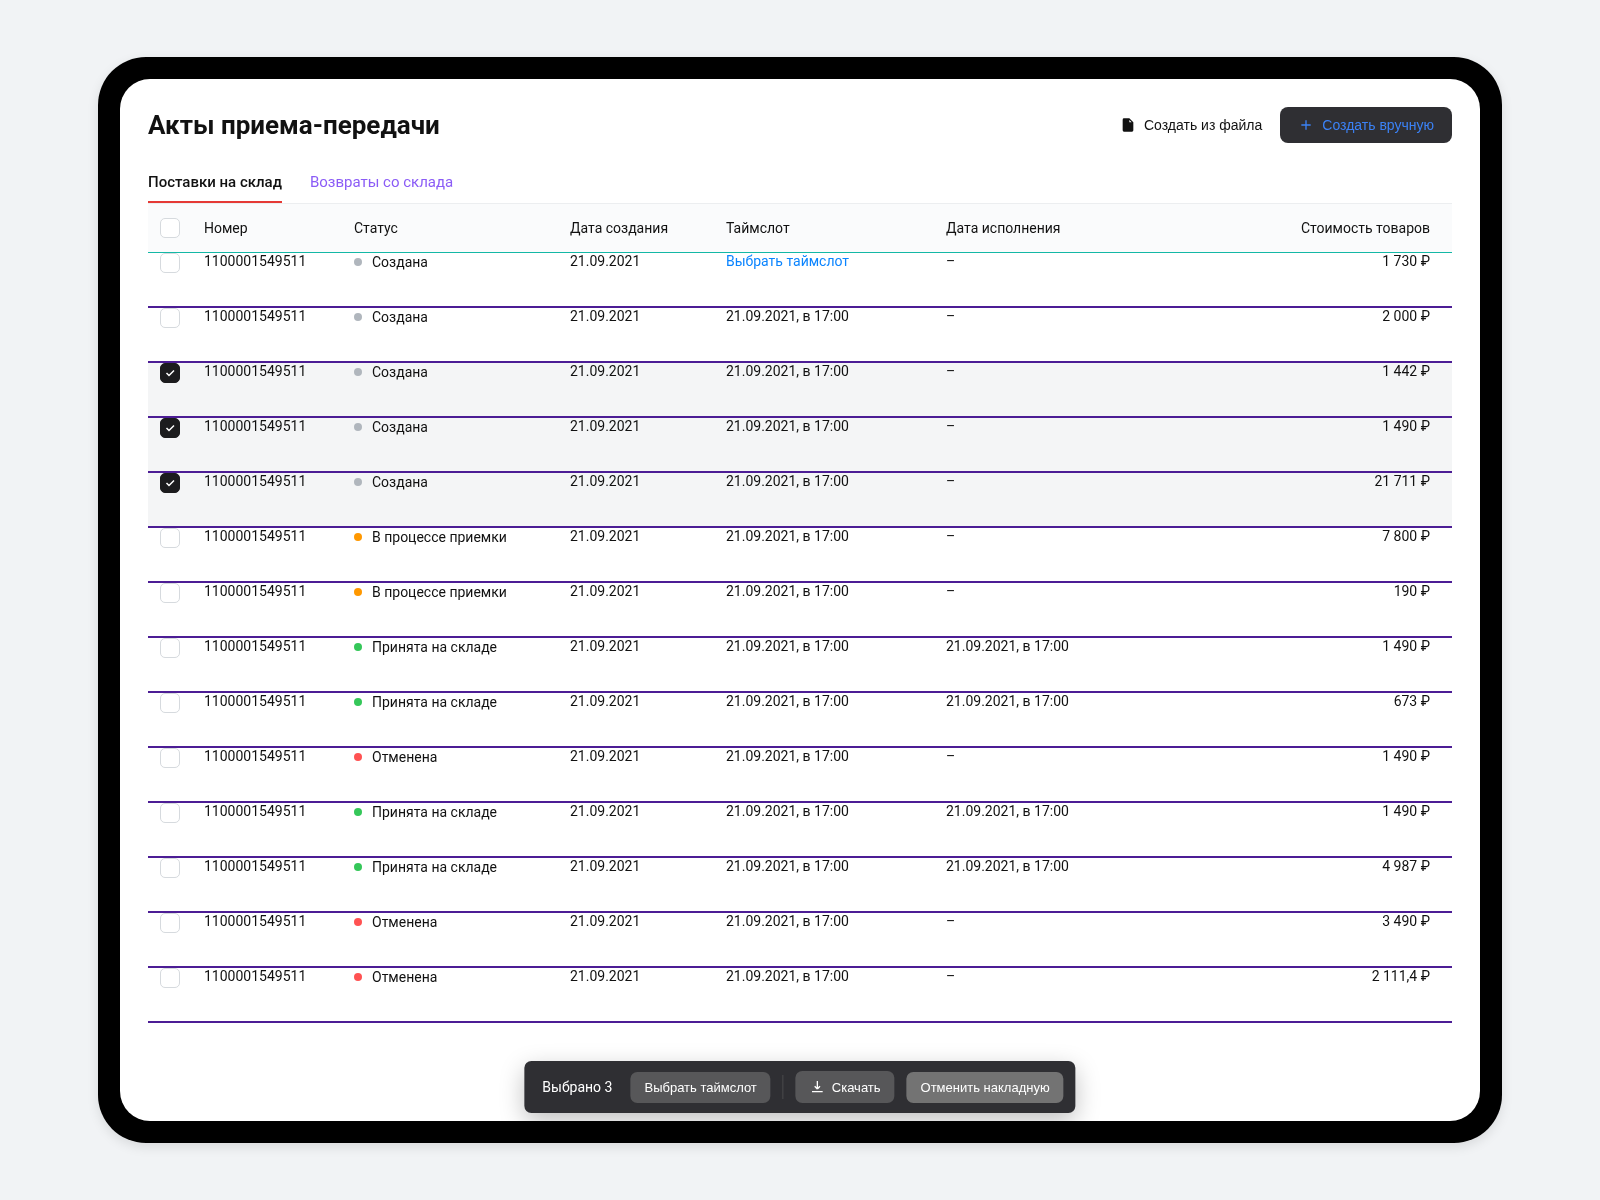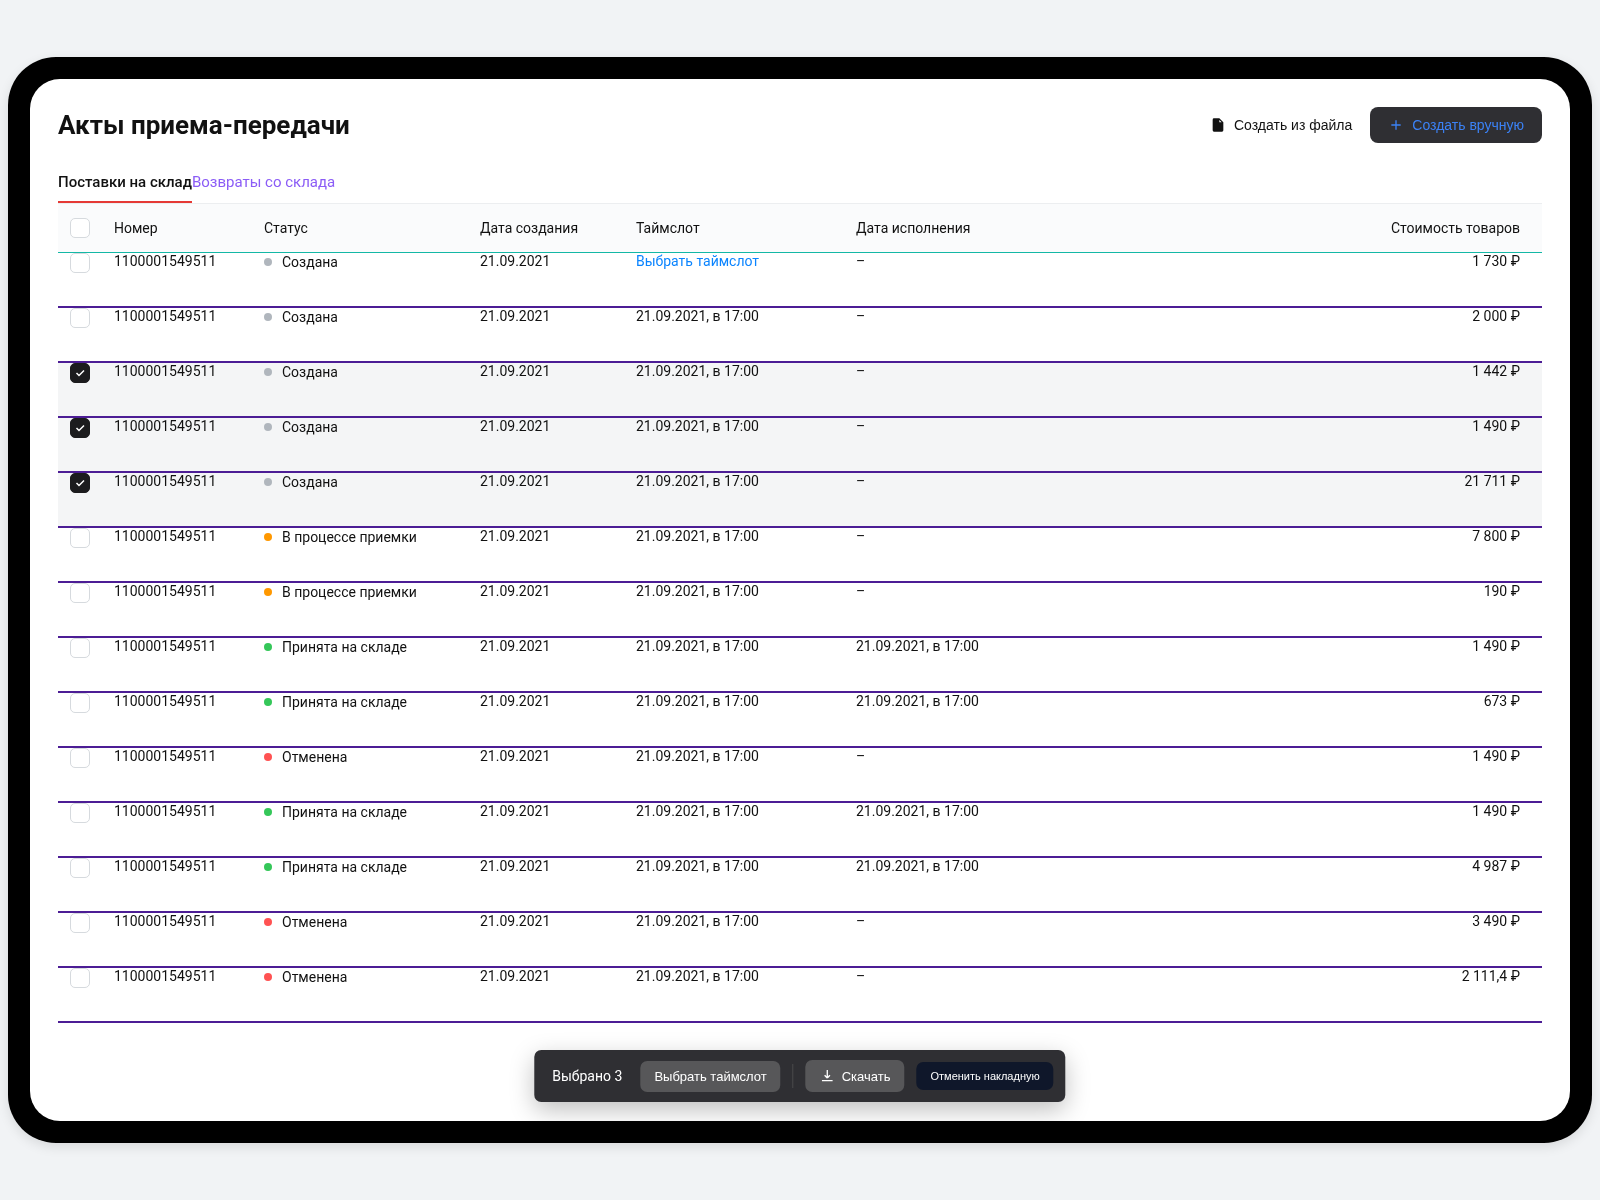--- a/index.html
+++ b/index.html
@@ -1,26 +1,26 @@
 <!DOCTYPE html>
 <html><head>
 <meta charset="utf-8">
 <style>
 *{box-sizing:border-box;margin:0;padding:0}
 body{background:#f1f3f5;font-family:-apple-system,BlinkMacSystemFont,"Segoe UI",Roboto,Arial,sans-serif;display:flex;align-items:center;justify-content:center;min-height:1200px;width:1600px}
-.device{background:#000;border-radius:48px;padding:22px 22px;width:1584px;height:1086px;box-shadow:0 4px 12px rgba(0,0,0,.1)}
+.device{background:#000;border-radius:48px;padding:22px 22px;width:1404px;height:1086px;box-shadow:0 4px 12px rgba(0,0,0,.1)}
 .screen{background:#fff;border-radius:30px;width:100%;height:100%;overflow:hidden;position:relative;padding:28px 28px 0 28px;display:flex;flex-direction:column}
 .header{display:flex;align-items:center;justify-content:space-between;margin-bottom:20px}
 .title{font-size:26px;font-weight:700;color:#111}
 .header-actions{display:flex;align-items:center}
 .btn{display:inline-flex;align-items:center;gap:8px;border-radius:8px;padding:10px 18px;font-size:14px;cursor:pointer;border:none}
 .btn-file{background:transparent;color:#111;font-weight:500}
 .btn-primary{background:#2f2f33;color:#3b82f6;font-weight:500}
 .icon{display:inline-flex;width:16px;height:16px}
-.tabs{display:flex;border-bottom:1px solid #eceef0;margin-bottom:0}
+.tabs{display:flex;gap:28px;border-bottom:1px solid #eceef0;margin-bottom:0}
 .tab{padding:10px 0;font-size:15px;color:#8b5cf6;cursor:pointer;border-bottom:2px solid transparent}
 .tab.active{color:#111;border-bottom-color:#e53935;font-weight:500}
 .table{flex:1;overflow:auto}
 .thead{display:flex;align-items:center;padding:14px 12px;border-bottom:1px solid #14b8a6;font-size:14px;color:#111;background:#fafbfc}
 .col-cb{width:44px;display:flex;align-items:center}
 .col-num{width:150px}
 .col-status{width:216px}
 .col-date{width:156px}
 .col-slot{width:220px}
 .col-exec{width:300px}
@@ -31,25 +31,25 @@
 .checkbox.checked{background:#1c1c1e;border-color:#1c1c1e}
 .check{color:#fff;width:12px;height:12px}
 .status{display:inline-flex;align-items:center;gap:10px}
 .dot{width:8px;height:8px;border-radius:50%}
 .dot.gray{background:#b0b6bd}
 .dot.orange{background:#ff9800}
 .dot.green{background:#35c759}
 .dot.red{background:#ff5252}
 .link{color:#0a84ff;cursor:pointer}
 .dash{color:#111}
-.toolbar{position:absolute;bottom:19px;left:50%;transform:translateX(-50%);background:#2f2f33;border-radius:7px;display:flex;align-items:center;padding:10px 12px;gap:12px;box-shadow:0 8px 24px rgba(0,0,0,.25)}
+.toolbar{position:absolute;bottom:8px;left:50%;transform:translateX(-50%);background:#2f2f33;border-radius:7px;display:flex;align-items:center;padding:10px 12px;gap:12px;box-shadow:0 8px 24px rgba(0,0,0,.25)}
 .toolbar-text{color:#fff;font-size:14px;padding:0 6px}
 .toolbar-btn{background:#575759;color:#fff;font-size:13px;padding:8px 14px;border-radius:7px;border:none;cursor:pointer;display:inline-flex;align-items:center;gap:6px}
 .toolbar-sep{width:1px;height:24px;background:#4a4a4c}
-.toolbar-danger{background:#0f172a;color:#fff;font-size:11px;padding:8px 14px;border-radius:7px;border:none;cursor:pointer}
+.toolbar-danger{background:#737373;color:#fff;font-size:13px;padding:8px 14px;border-radius:7px;border:none;cursor:pointer}
 </style>
 </head>
 <body>
 
 <div class="device">
   <div class="screen">
 
     <div class="header">
       <div class="title">Акты приема-передачи</div>
       <div class="header-actions">

